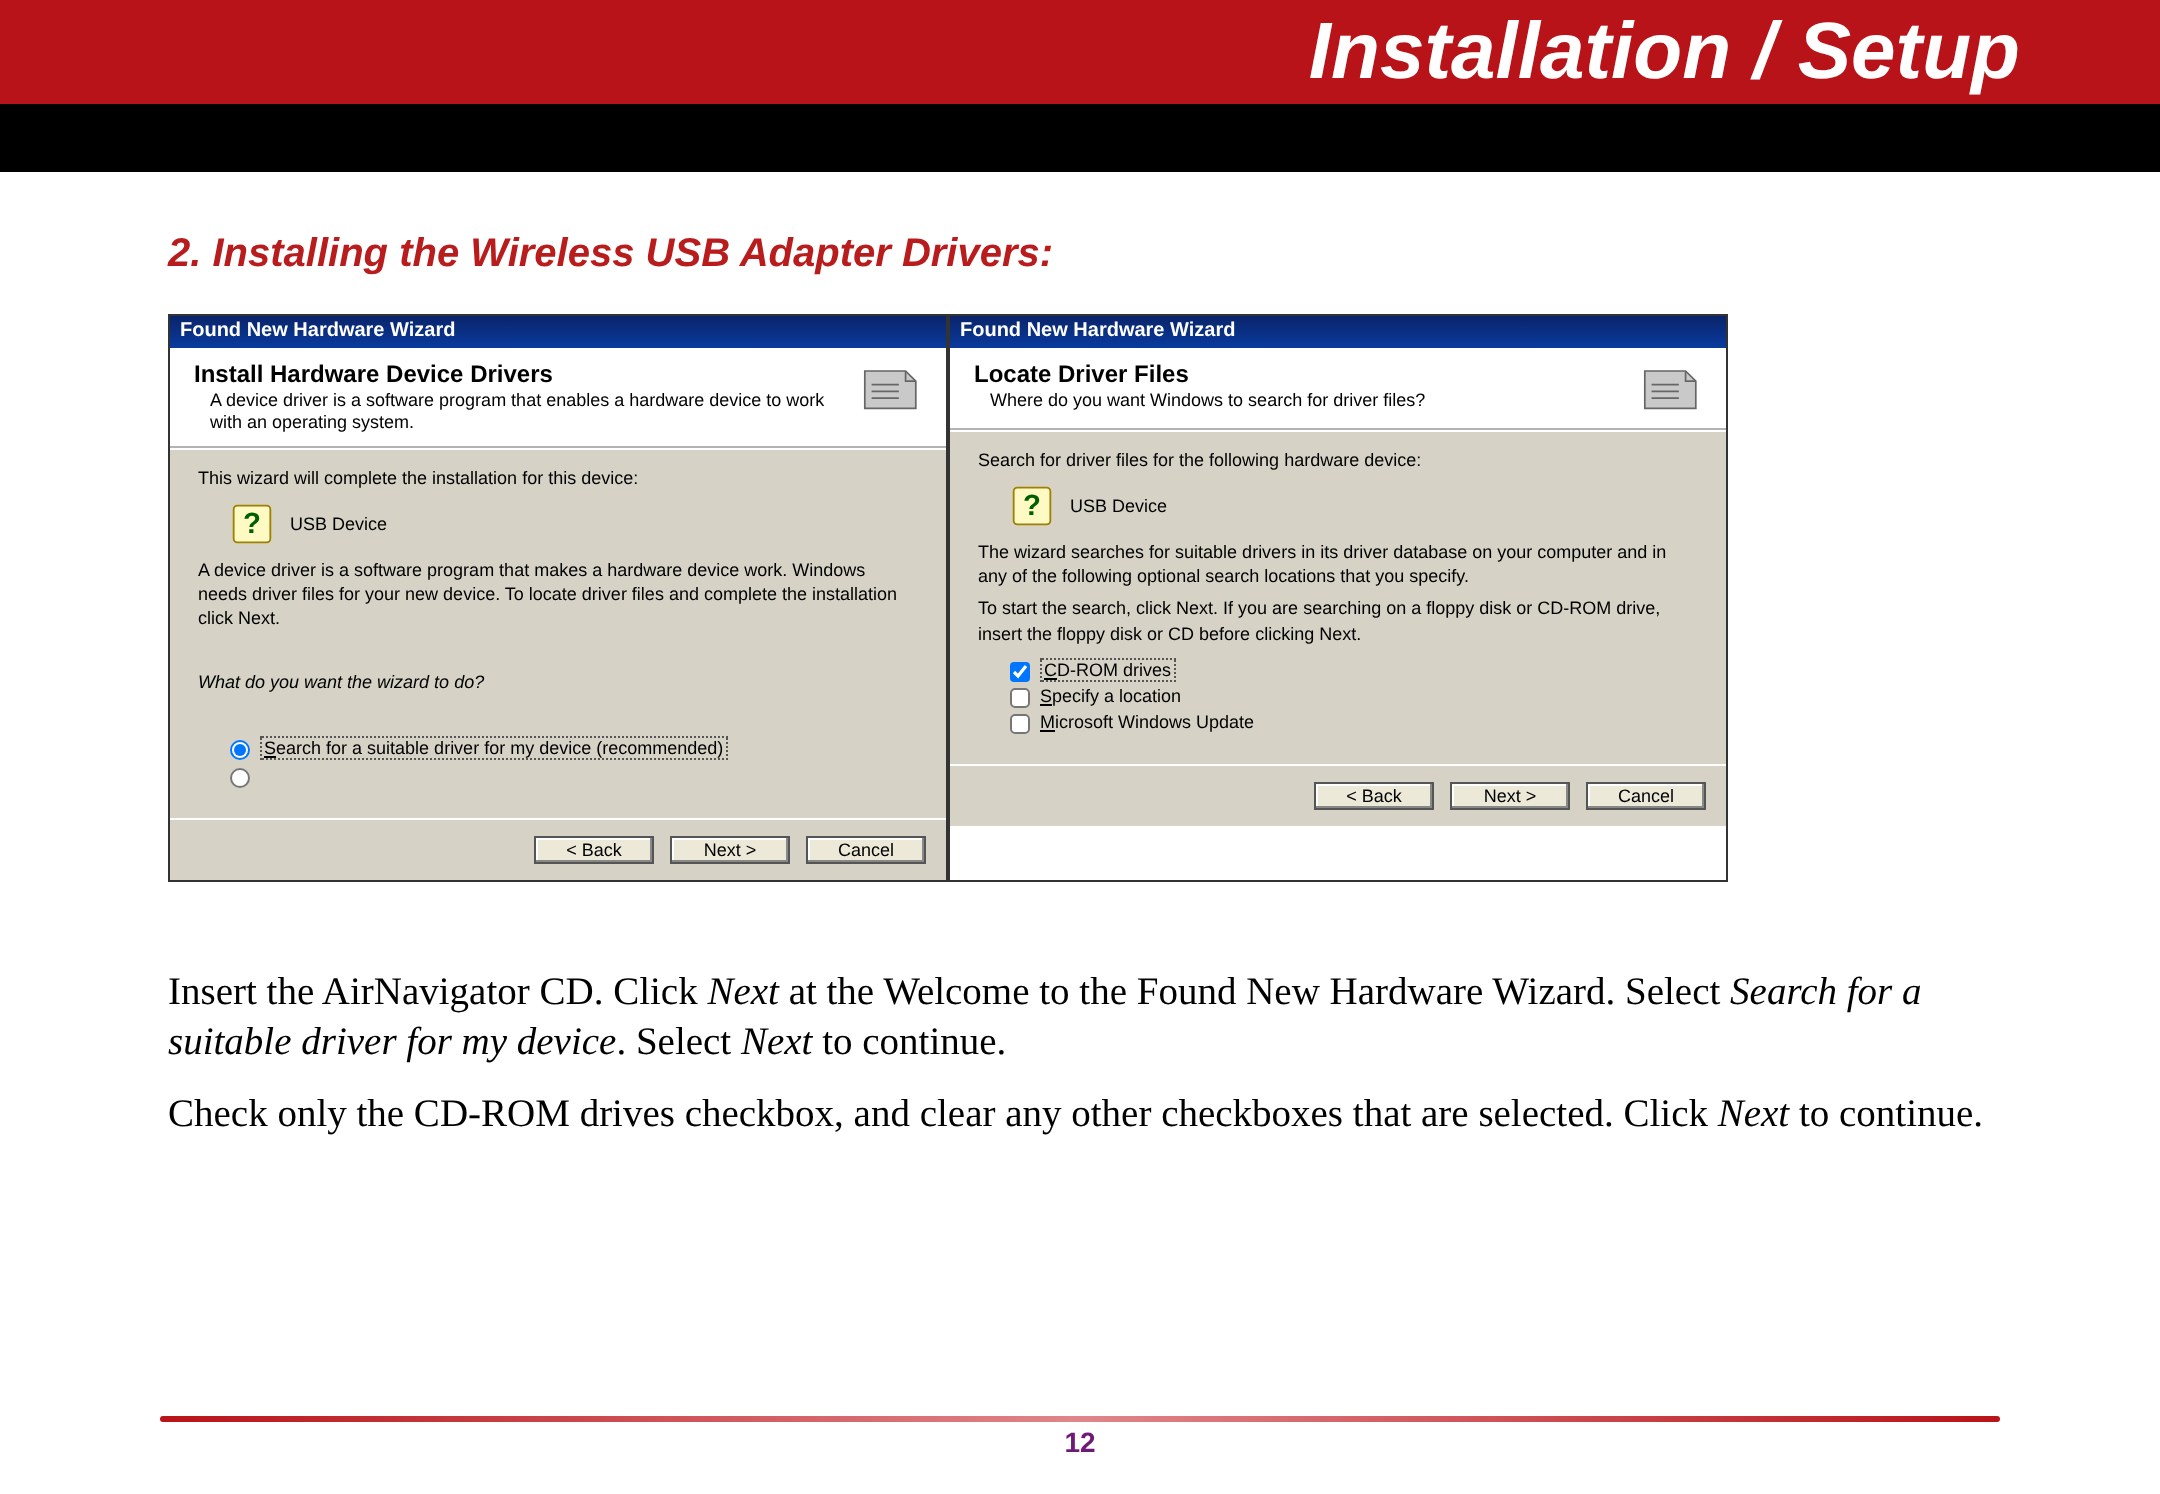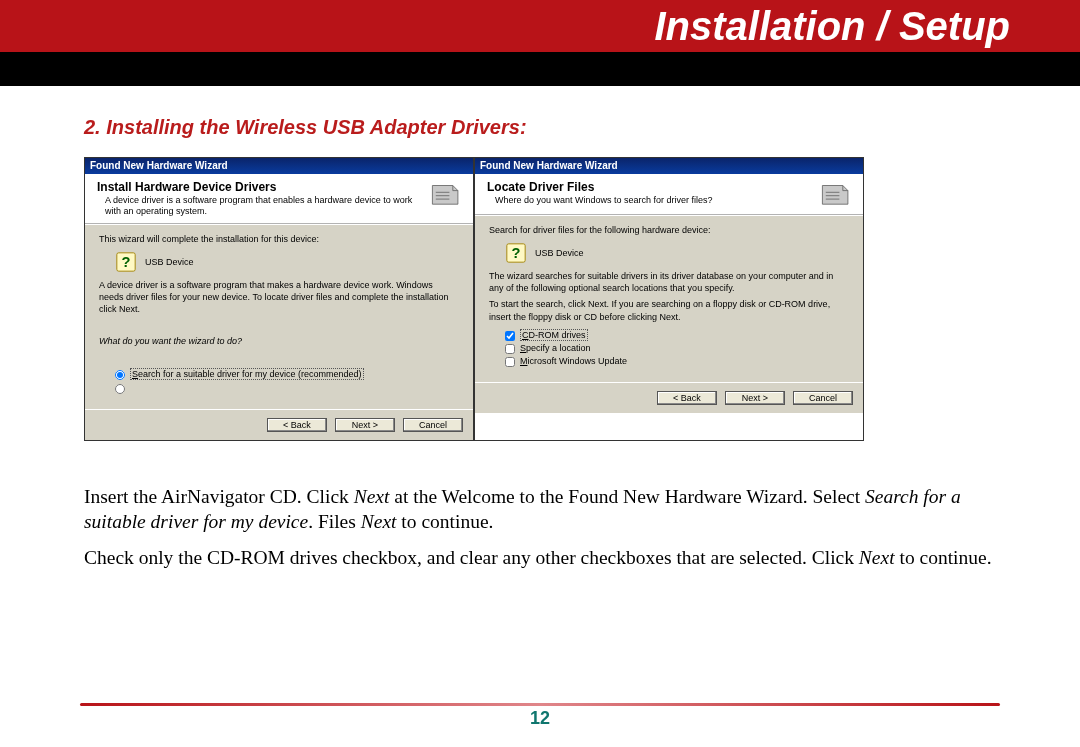--- a/index.html
+++ b/index.html
@@ -152,24 +152,24 @@
     text-align: center;
   }
   .footer-line {
     width: 920px;
     height: 3px;
     margin: 0 auto 2px auto;
     background: linear-gradient(to right, #b81318 0%, #e0868a 50%, #b81318 100%);
     border-radius: 2px;
   }
   .page-num {
-    color: #0f766e;
+    color: #701a75;
     font-weight: bold;
     font-family: "Century Gothic", sans-serif;
-    font-size: 18px;
+    font-size: 14px;
   }
 </style>
 </head>
 <body>
 
 <div class="top-banner">
   <span>Installation / Setup</span>
 </div>
 <div class="black-strip"></div>
 
@@ -270,21 +270,21 @@
           <button><span>&lt; Back</span></button>
           <button><span>Next &gt;</span></button>
           <button><span>Cancel</span></button>
         </div>
       </div>
     </div>
 
   </div>
 
   <p class="body-text">
-    <span>Insert the AirNavigator CD.  Click </span><em>Next</em><span> at the Welcome to the Found New Hardware Wizard.  Select </span><em>Search for a suitable driver for my device</em><span>.  Files </span><em>Next</em><span> to continue.</span>
+    <span>Insert the AirNavigator CD.  Click </span><em>Next</em><span> at the Welcome to the Found New Hardware Wizard.  Select </span><em>Search for a suitable driver for my device</em><span>.  Select </span><em>Next</em><span> to continue.</span>
   </p>
   <p class="body-text">
     <span>Check only the CD-ROM drives checkbox, and clear any other checkboxes that are selected.  Click </span><em>Next</em><span> to continue.</span>
   </p>
 
 </div>
 
 <div class="footer-area">
   <div class="footer-line"></div>
   <div class="page-num">12</div>

